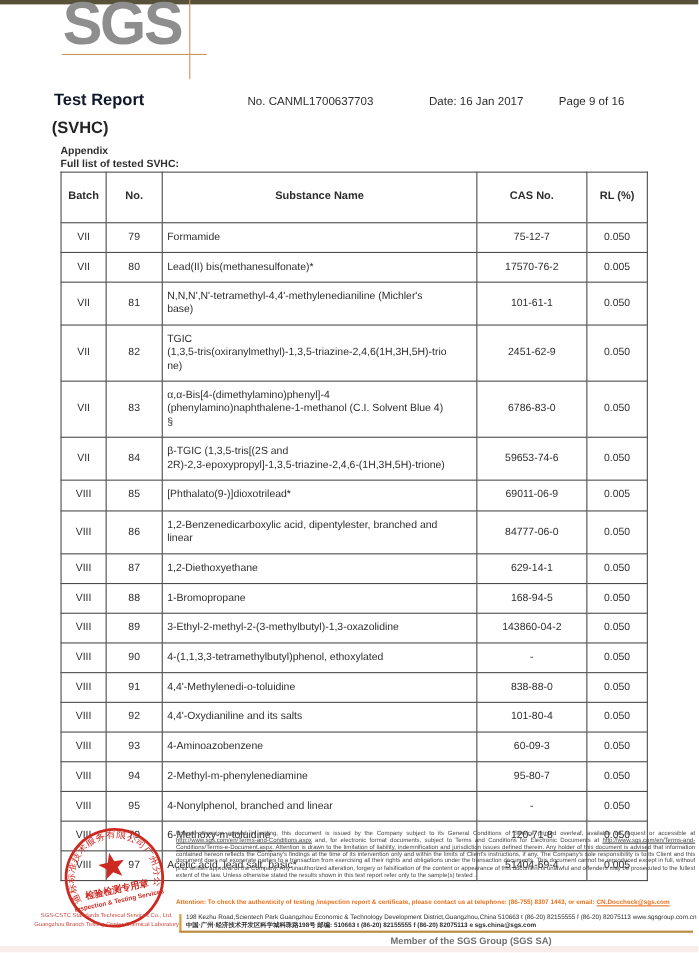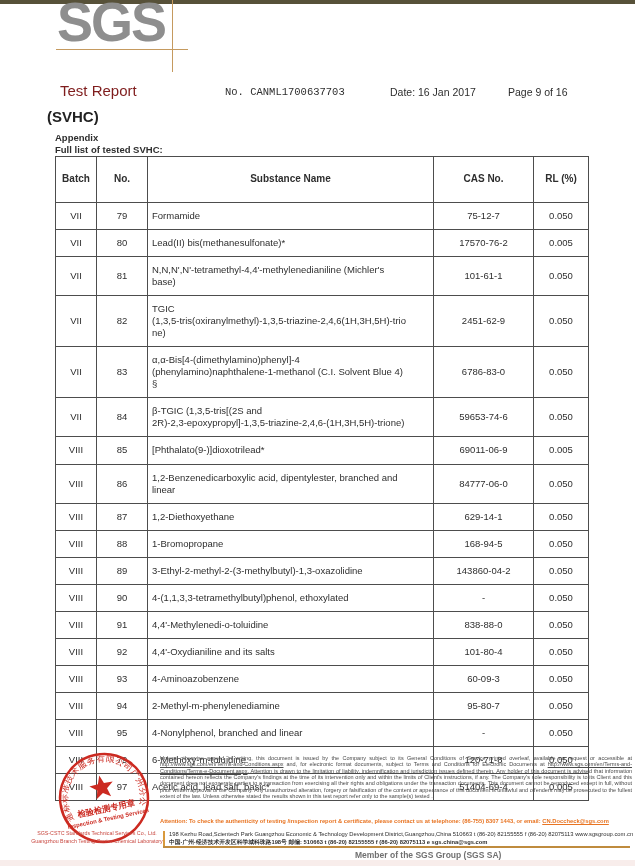--- a/index.html
+++ b/index.html
@@ -8,22 +8,22 @@
     font-family:"Liberation Sans", sans-serif;color:#2e2e2e;overflow:hidden;
   }
   .top-bar{position:absolute;left:0;top:0;width:635px;height:4px;background:#575139;}
   .bottom-band{position:absolute;left:0;bottom:0;width:635px;height:6px;background:#f8edeb;}
 
   .logo{position:absolute;left:57px;top:-9px;font-size:54px;font-weight:bold;
         color:#8e8e8e;letter-spacing:-2px;transform:scaleY(1.02);}
   .crop-v{position:absolute;left:172px;top:0;width:1px;height:72px;background:#c59a5f;}
   .crop-h{position:absolute;left:56px;top:49px;width:132px;height:1px;background:#c59a5f;}
 
-  .title{position:absolute;left:60px;top:82px;font-size:15px;font-weight:normal;color:#7f1d1d;}
-  .report-no{position:absolute;left:225px;top:86px;font-size:10.5px;font-family:Liberation Mono, monospace;}
+  .title{position:absolute;left:49px;top:82px;font-size:15px;font-weight:bold;color:#0f172a;}
+  .report-no{position:absolute;left:225px;top:86px;font-size:10.5px;}
   .date{position:absolute;left:390px;top:86px;font-size:10.5px;}
   .page-info{position:absolute;left:508px;top:86px;font-size:10.5px;}
   .subtitle{position:absolute;left:47px;top:108px;font-size:15px;font-weight:bold;color:#222;}
   .appendix{position:absolute;left:55px;top:132px;font-size:9.5px;font-weight:bold;}
   .list-label{position:absolute;left:55px;top:144px;font-size:9.5px;font-weight:bold;text-align:right;}
 
   table.svhc{position:absolute;left:55px;top:156px;width:533px;border-collapse:collapse;
         table-layout:fixed;font-size:9.5px;color:#2e2e2e;}
   table.svhc th, table.svhc td{border:1px solid #4d4d4d;padding:7px 4px;line-height:1.27;
         text-align:center;vertical-align:middle;overflow-wrap:break-word;}

